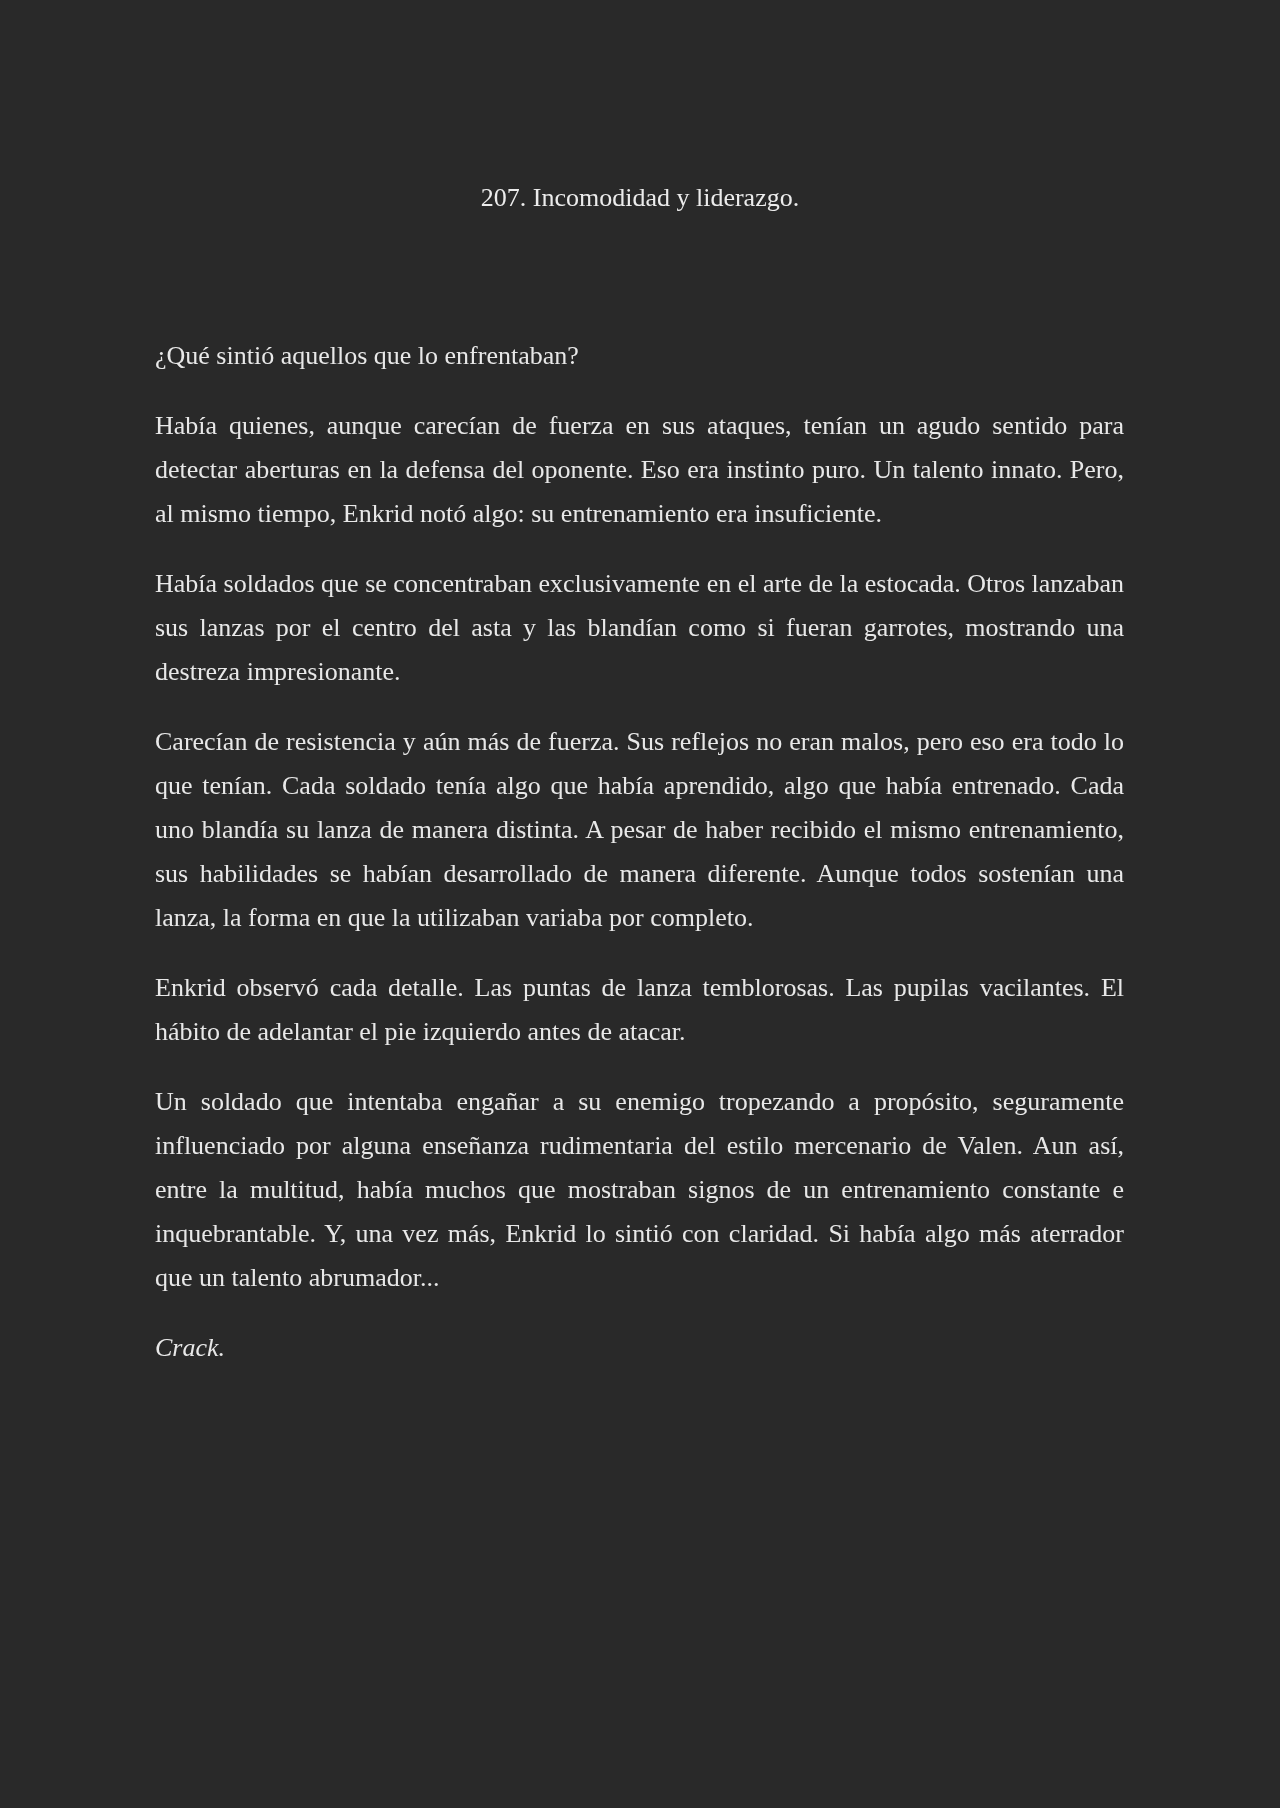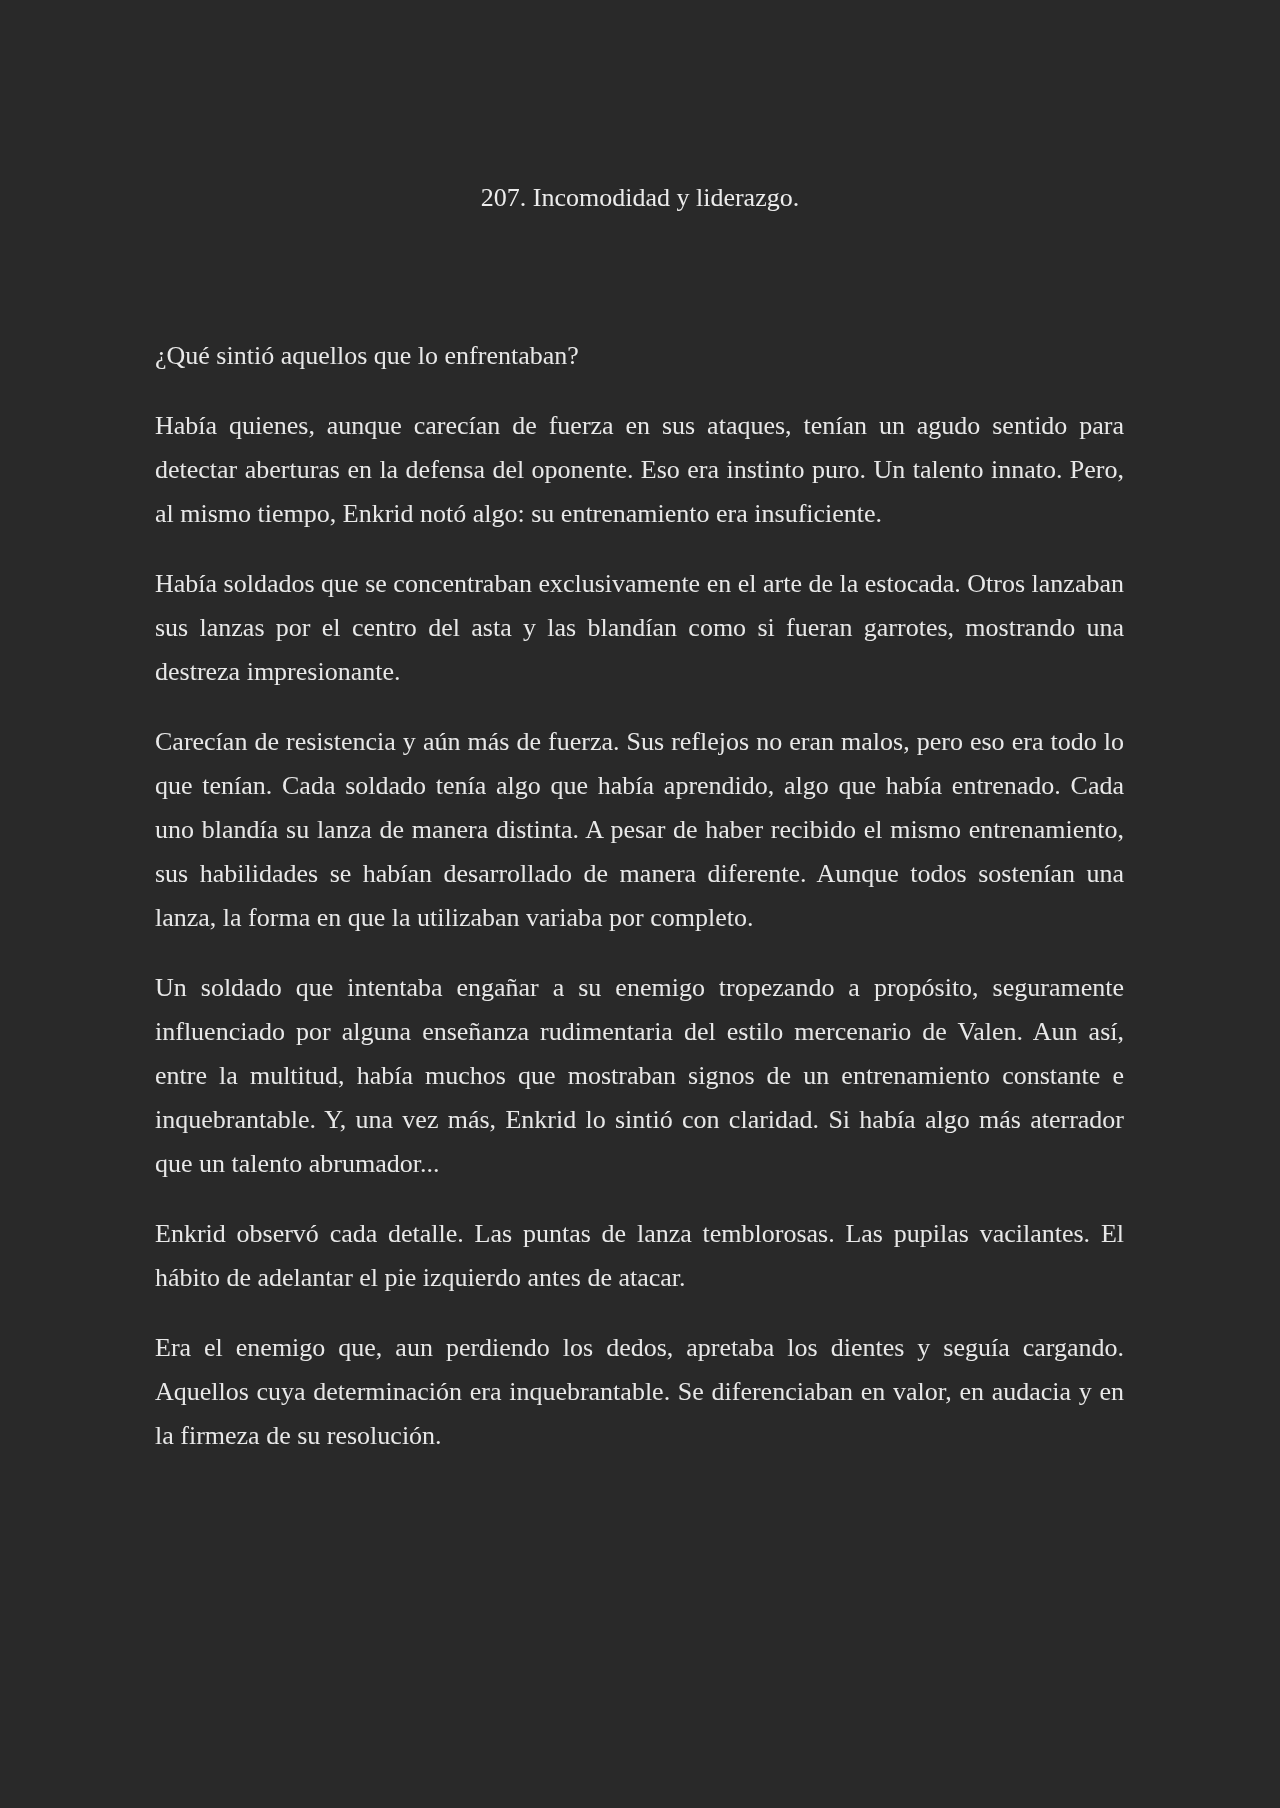--- a/index.html
+++ b/index.html
@@ -52,17 +52,17 @@
 <body>
 
 <div class="page">
   <h1 class="chapter-title">207. Incomodidad y liderazgo.</h1>
 
   <div class="content">
     <p>¿Qué sintió aquellos que lo enfrentaban?</p>
     <p>Había quienes, aunque carecían de fuerza en sus ataques, tenían un agudo sentido para detectar aberturas en la defensa del oponente. Eso era instinto puro. Un talento innato. Pero, al mismo tiempo, Enkrid notó algo: su entrenamiento era insuficiente.</p>
     <p>Había soldados que se concentraban exclusivamente en el arte de la estocada. Otros lanzaban sus lanzas por el centro del asta y las blandían como si fueran garrotes, mostrando una destreza impresionante.</p>
     <p>Carecían de resistencia y aún más de fuerza. Sus reflejos no eran malos, pero eso era todo lo que tenían. Cada soldado tenía algo que había aprendido, algo que había entrenado. Cada uno blandía su lanza de manera distinta. A pesar de haber recibido el mismo entrenamiento, sus habilidades se habían desarrollado de manera diferente. Aunque todos sostenían una lanza, la forma en que la utilizaban variaba por completo.</p>
+    <p>Enkrid observó cada detalle. Las puntas de lanza temblorosas. Las pupilas vacilantes. El hábito de adelantar el pie izquierdo antes de atacar.</p>
     <p>Un soldado que intentaba engañar a su enemigo tropezando a propósito, seguramente influenciado por alguna enseñanza rudimentaria del estilo mercenario de Valen. Aun así, entre la multitud, había muchos que mostraban signos de un entrenamiento constante e inquebrantable. Y, una vez más, Enkrid lo sintió con claridad. Si había algo más aterrador que un talento abrumador...</p>
-    <p>Enkrid observó cada detalle. Las puntas de lanza temblorosas. Las pupilas vacilantes. El hábito de adelantar el pie izquierdo antes de atacar.</p>
-    <p>Era el enemigo que, aun perdiendo los dedos, apretaba los dientes y seguía cargando. Aquellos cuya determinación era inquebrantable. Se diferenciaban en valor, en audacia y en la firmeza de su resolución.</p>
+    <p class="italic">Crack.</p>
   </div>
 </div>
 
 </body></html>

